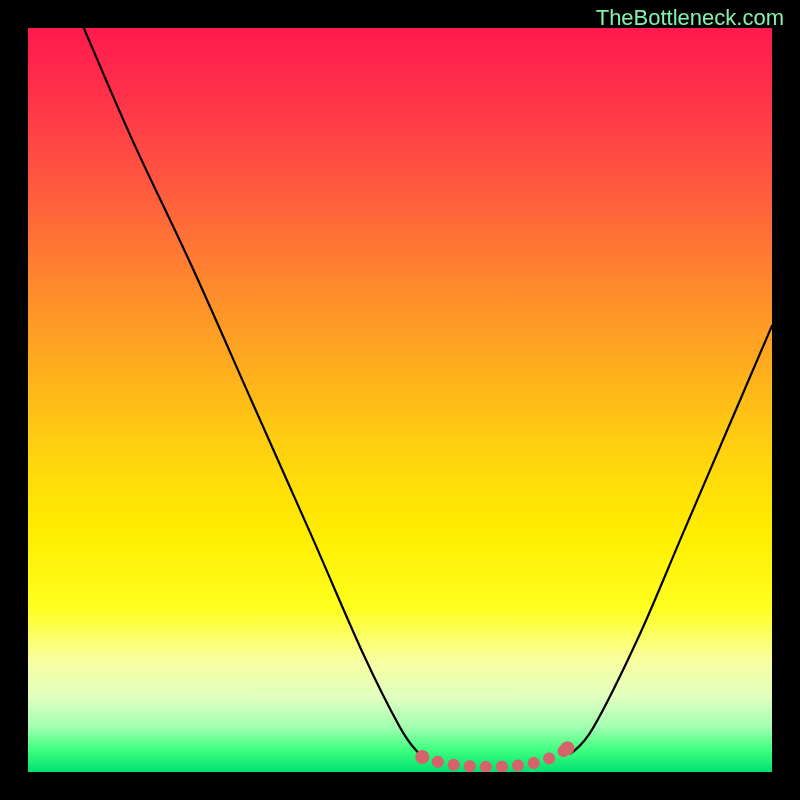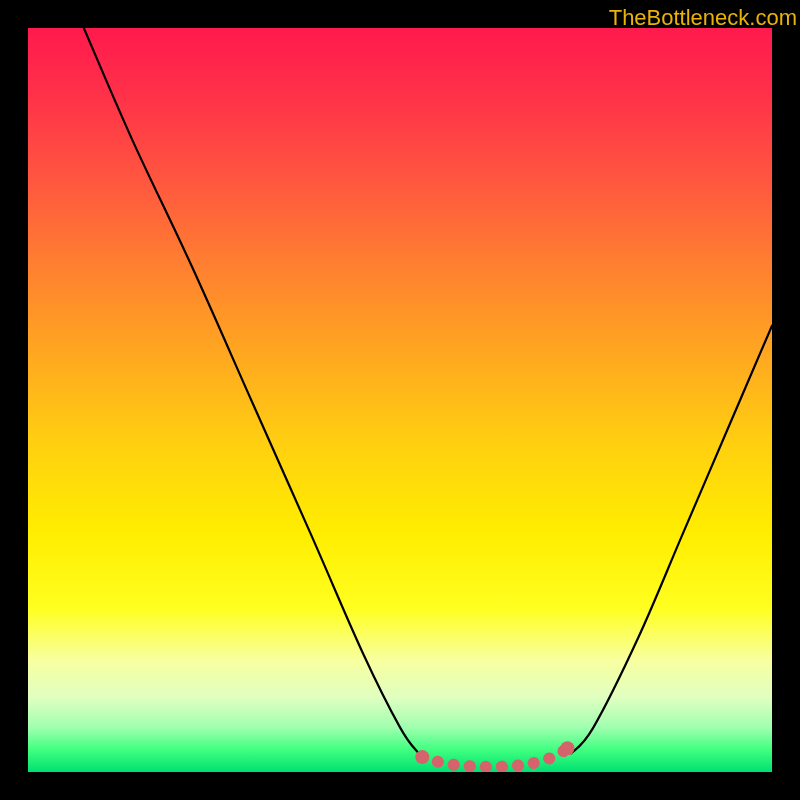--- a/index.html
+++ b/index.html
@@ -7,22 +7,22 @@
     padding: 0;
     width: 800px;
     height: 800px;
     background: #000;
     font-family: Arial, sans-serif;
     position: relative;
   }
   .watermark {
     position: absolute;
     top: 5px;
-    right: 3px;
-    color: #eab308;
+    right: 16px;
+    color: #86efac;
     font-size: 22px;
     font-weight: 500;
     z-index: 10;
   }
   .chart-container {
     position: absolute;
     top: 28px;
     left: 28px;
     width: 744px;
     height: 744px;

